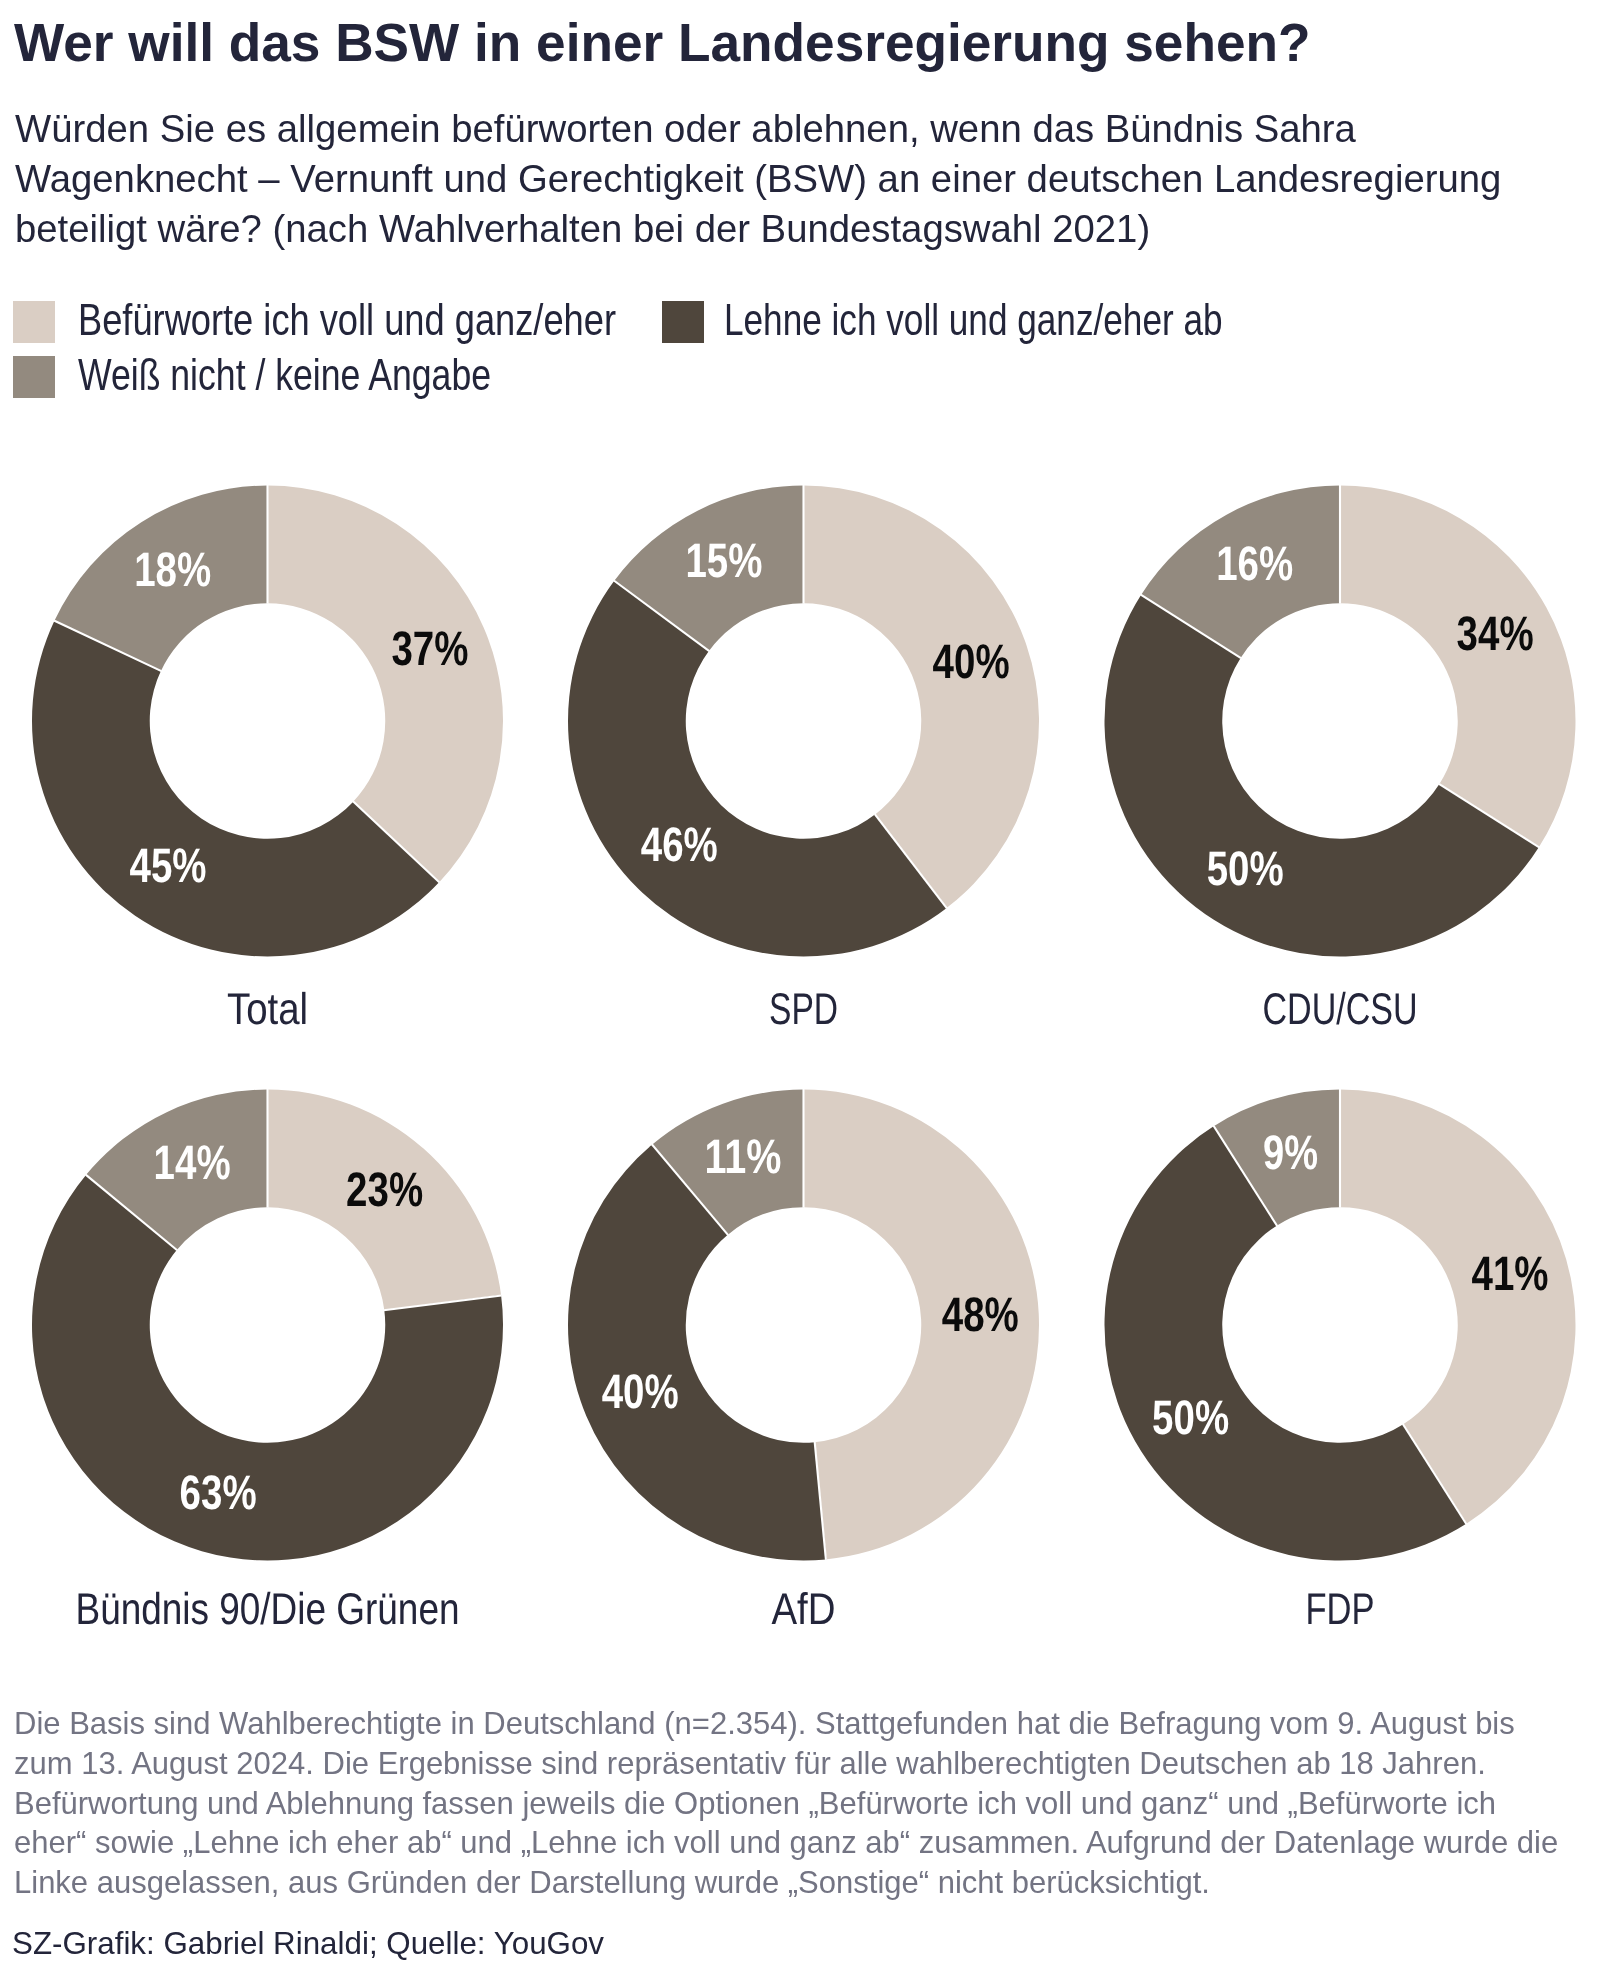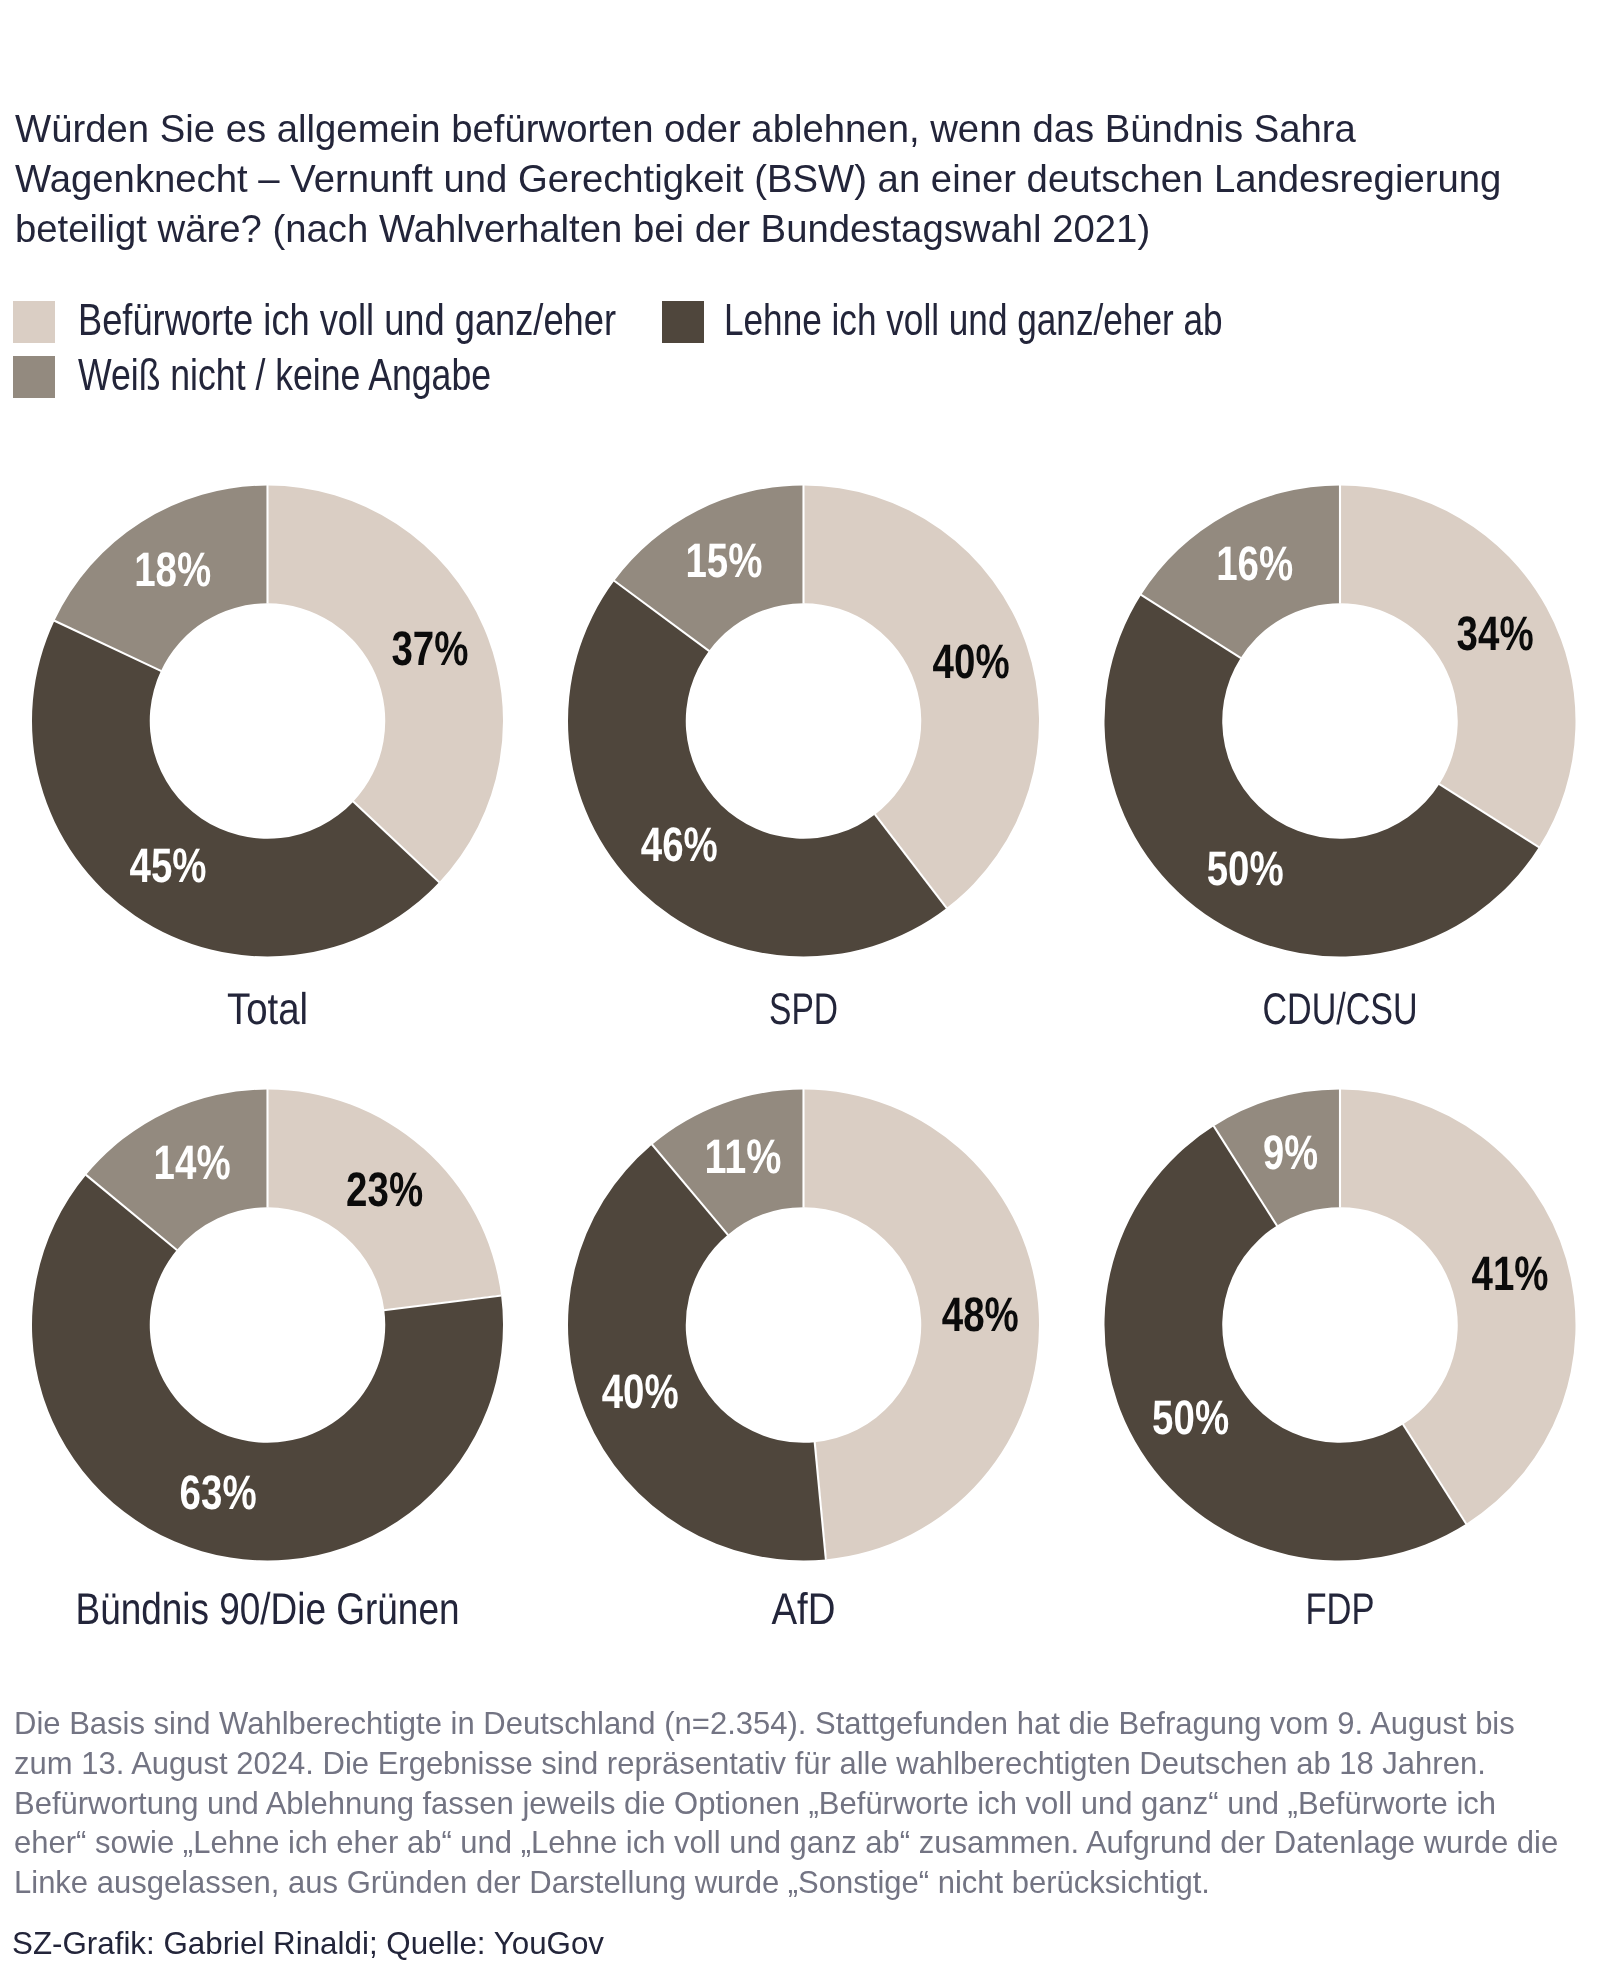--- a/index.html
+++ b/index.html
@@ -33,20 +33,21 @@
             font-size:32px;line-height:39.65px;color:#737483;
             transform:scaleX(0.9688);transform-origin:0 0;}
   .credit{position:absolute;left:11.5px;top:1923px;
           font-size:32px;line-height:40px;color:#23253a;
           transform:scaleX(0.979);transform-origin:0 0;}
 </style>
 </head>
 <body>
 
 <div id="page">
+  <div class="title">Wer will das BSW in einer Landesregierung sehen?</div>
   <div class="subtitle">Würden Sie es allgemein befürworten oder ablehnen, wenn das Bündnis Sahra Wagenknecht – Vernunft und Gerechtigkeit (BSW) an einer deutschen Landesregierung beteiligt wäre? (nach Wahlverhalten bei der Bundestagswahl 2021)</div>
   <div class="legend">
       <div class="legend-row">
         <span class="swatch" style="background: rgb(218, 206, 196); left: 0px; top: 0.5px;"></span>
         <span class="legend-label" style="left: 64.5px; top: -1.5px; transform: scaleX(0.8238);">Befürworte ich voll und ganz/eher</span>
       </div>
       <div class="legend-row">
         <span class="swatch" style="background: rgb(79, 70, 60); left: 649px; top: 0.5px;"></span>
         <span class="legend-label" style="left: 711px; top: -1.5px; transform: scaleX(0.7992);">Lehne ich voll und ganz/eher ab</span>
       </div>

